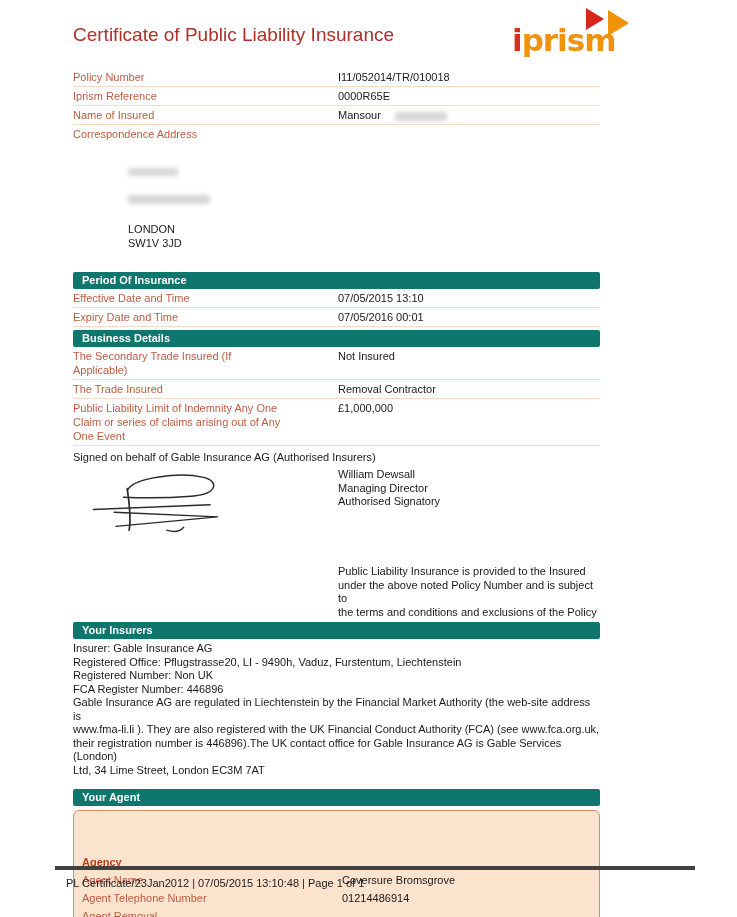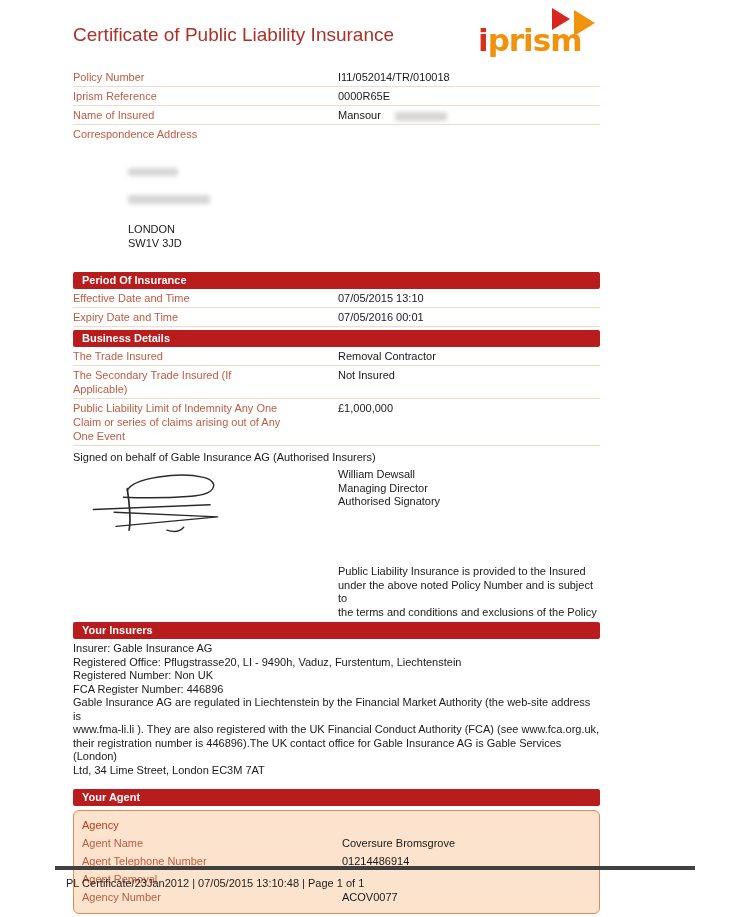--- a/index.html
+++ b/index.html
@@ -1,48 +1,48 @@
 <!DOCTYPE html>
 <html><head>
 <meta charset="utf-8">
 <style>
   html,body{margin:0;padding:0;background:#ffffff;width:737px;height:917px;overflow:hidden;}
   body{font-family:"Liberation Sans","DejaVu Sans",sans-serif;font-size:11px;color:#1a1a1a;}
   .page{position:relative;width:737px;height:917px;background:#fff;}
   .content{position:absolute;left:73px;top:0;width:527px;}
   .title{margin-top:24px;font-size:19px;font-weight:400;color:#B03028;letter-spacing:0;}
-  .logo{position:absolute;left:478px;top:6px;width:128px;height:58px;}
+  .logo{position:absolute;left:512px;top:6px;width:128px;height:58px;}
   .logo-word{position:absolute;left:0;top:16px;font-size:31px;font-weight:700;letter-spacing:-1px;color:#F0920B;font-family:"DejaVu Sans",sans-serif;}
   .logo-word .li{color:#D5301E;}
   .tri{position:absolute;width:0;height:0;}
   .tri-red{left:74px;top:2px;border-top:11px solid transparent;border-bottom:11px solid transparent;border-left:18px solid #D8251D;}
   .tri-orange{left:96px;top:4px;border-top:13px solid transparent;border-bottom:13px solid transparent;border-left:21px solid #F0930A;}
   .rows{margin-top:22px;}
   .row{display:flex;border-bottom:1px solid #F2DCC8;padding:2px 0;line-height:14px;}
   .row.noline{border-bottom:none;flex-direction:column;}
   .lbl{width:210px;color:#BD5B40;}
   .val{margin-left:55px;color:#1a1a1a;white-space:pre-line;}
-  .bar{background:#b91c1c;color:#fff;font-weight:700;font-size:11px;padding:2px 9px;border-radius:2px;line-height:13px;height:13px;}
+  .bar{background:#0f766e;color:#fff;font-weight:700;font-size:11px;padding:2px 9px;border-radius:2px;line-height:13px;height:13px;}
   .bar.mt6{margin-top:6px;}
   .bar.mt3{margin-top:3px;}
   .smudge{background:#d6d6d6;filter:blur(2px);border-radius:2px;}
   .sm-name{display:inline-block;width:52px;height:9px;margin-left:14px;vertical-align:middle;}
   .addr-block .s1{width:50px;height:8px;margin-top:13px;}
   .addr-block .s2{width:82px;height:9px;margin-top:5px;margin-bottom:4px;}
   .signed-line{margin-top:4px;line-height:14px;color:#1a1a1a;}
   .sig-row{display:flex;align-items:flex-start;margin-top:4px;height:80px;}
   .sig-draw{width:265px;height:80px;}
   .sig-draw svg{margin-left:8px;}
   .sig-names{line-height:13.5px;margin-bottom:6px;white-space:pre-line;}
   .note{margin-left:265px;margin-top:17px;line-height:13.5px;white-space:pre-line;}
   .ins-lines{margin-top:3px;line-height:13.5px;white-space:pre-line;}
   .ins-para{line-height:13.5px;white-space:pre-line;}
   .agent-bar{margin-top:12px;}
   .agent-box{margin-top:4px;background:#FBE3CD;border:1px solid #DC8A5C;border-radius:6px;padding:5px 10px 7px 4px;}
-  .agent-box .box-title{color:#C13A17;font-weight:400;padding:2px 0 2px 4px;line-height:14px;}
+  .agent-box .box-title{color:#C13A17;font-weight:700;padding:2px 0 2px 4px;line-height:14px;margin-top:37px;}
   .agent-row{display:flex;padding:2px 0 2px 4px;line-height:14px;}
   .agent-row .lbl{width:211px;}
   .agent-row .val{margin-left:49px;}
   .footer{position:absolute;left:55px;top:866px;width:640px;border-top:4px solid #404040;}
   .footer-text{margin:7px 0 0 11px;color:#222;line-height:13px;}
 </style>
 </head>
 <body>
 
 <div class="page">
@@ -85,26 +85,26 @@
       <div class="lbl">Effective Date and Time</div>
       <div class="val">07/05/2015 13:10</div>
     </div>
     <div class="row">
       <div class="lbl">Expiry Date and Time</div>
       <div class="val">07/05/2016 00:01</div>
     </div>
 
     <div class="bar mt3">Business Details</div>
     <div class="row">
+      <div class="lbl">The Secondary Trade Insured (If Applicable)</div>
+      <div class="val">Not Insured</div>
+    </div>
+    <div class="row">
       <div class="lbl">The Trade Insured</div>
       <div class="val">Removal Contractor</div>
-    </div>
-    <div class="row">
-      <div class="lbl">The Secondary Trade Insured (If Applicable)</div>
-      <div class="val">Not Insured</div>
     </div>
     <div class="row">
       <div class="lbl">Public Liability Limit of Indemnity Any One Claim or series of claims arising out of Any One Event</div>
       <div class="val">£1,000,000</div>
     </div>
 
     <div class="signed-line">Signed on behalf of Gable Insurance AG (Authorised Insurers)</div>
 
     <div class="sig-row">
       <div class="sig-draw">

